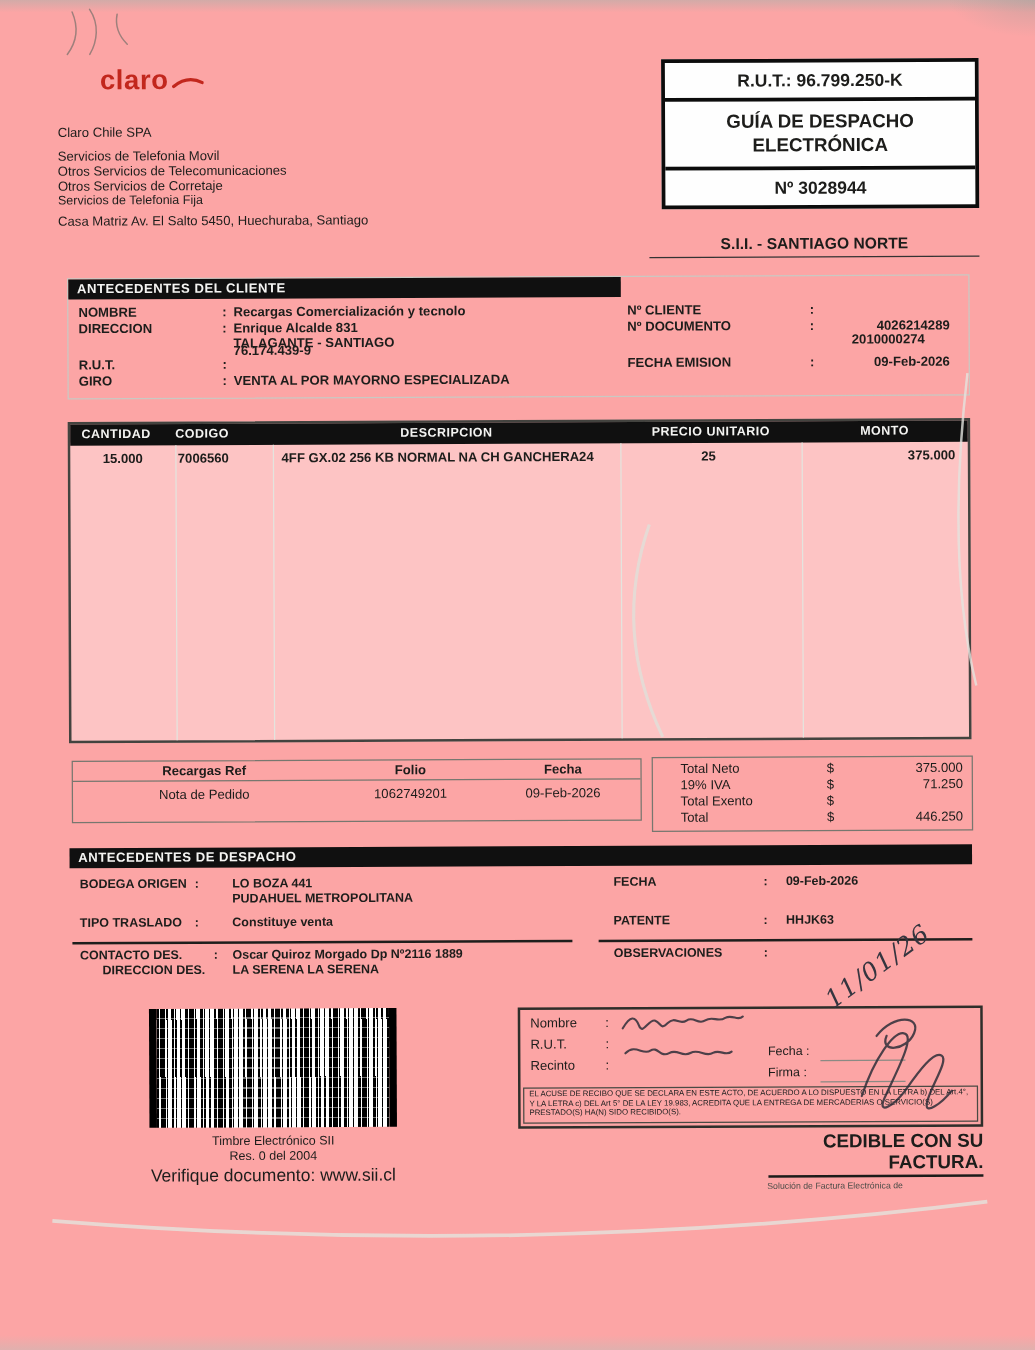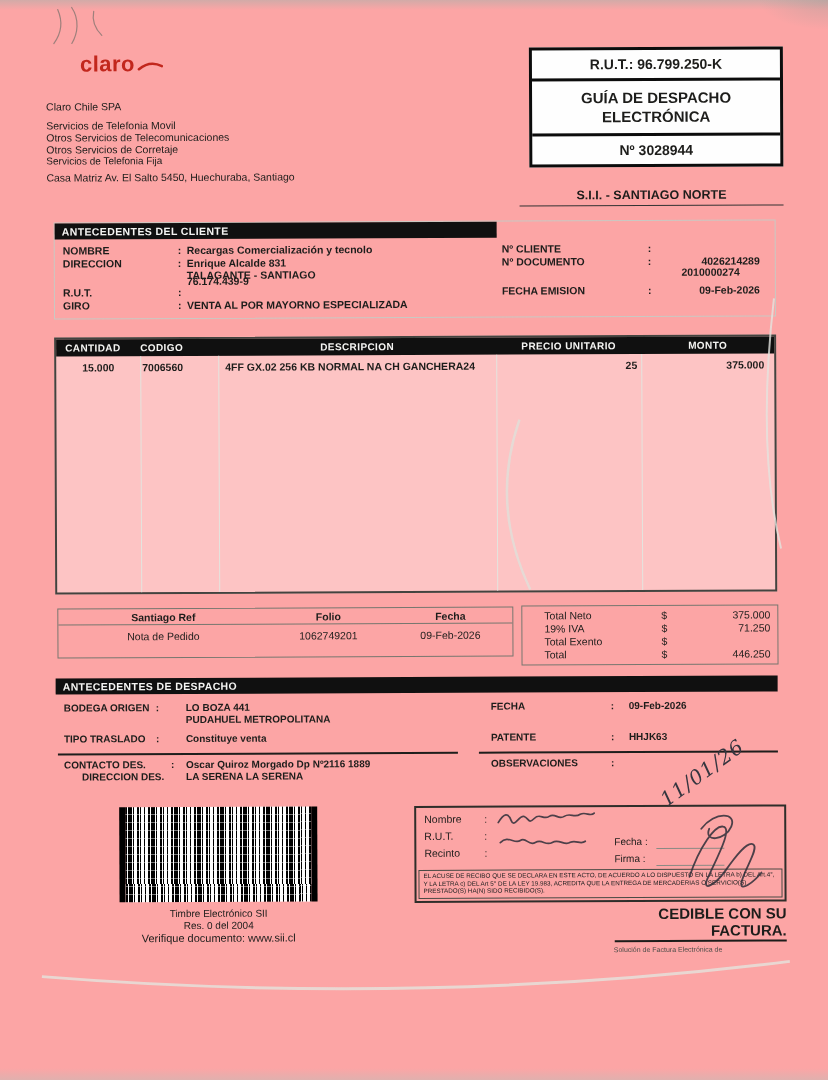--- a/index.html
+++ b/index.html
@@ -37,21 +37,21 @@
   .bar-client{position:absolute;left:0;top:0;width:442px;height:16px;font-size:10.5px;line-height:16px;padding-left:7px;}
   .cf{position:absolute;font-size:10.5px;font-weight:bold;white-space:nowrap;}
   .rv{position:absolute;font-size:10.5px;font-weight:bold;width:120px;text-align:right;white-space:nowrap;}
 
   
   .items{left:55px;top:336px;width:722px;height:257px;border:2px solid #43433f;background:rgba(255,255,255,.35);}
   .items-head{display:grid;grid-template-columns:84px 78px 1fr 145px 133px;height:17px;line-height:17px;font-size:10px;}
   .items-row{display:grid;grid-template-columns:84px 78px 1fr 145px 133px;font-size:10.5px;font-weight:bold;margin-top:5px;}
   .h-cant{padding-left:9px;} .h-desc,.h-pre,.h-mon{text-align:center;}
   .c-cant{text-align:center;} .c-cod{padding-left:2px;} .c-desc{padding-left:7px;white-space:nowrap;}
-  .c-pre{text-align:right;padding-right:4px;} .c-mon{text-align:right;padding-right:10px;}
+  .c-pre{text-align:center;padding-right:4px;} .c-mon{text-align:right;padding-right:10px;}
   .vl{position:absolute;top:17px;bottom:0;width:1px;background:#e4e4de;}
 
   
   .reftab{left:57px;top:607px;width:456px;height:50px;border:1px solid #77776f;}
   .reftab-head{display:grid;grid-template-columns:210px 120px 124px;height:16px;line-height:16px;font-weight:bold;font-size:10.5px;border-bottom:1px solid #77776f;text-align:center;}
   .reftab-row{display:grid;grid-template-columns:210px 120px 124px;font-size:10.5px;text-align:center;margin-top:5px;}
 
   
   .totals{left:521px;top:606px;width:257px;height:60px;border:1px solid #77776f;font-size:10.5px;padding-top:3px;}
   .t-row{display:grid;grid-template-columns:1fr 16px 100px;height:13px;line-height:13px;}
@@ -64,21 +64,21 @@
   .hr-right{left:478px;top:752px;width:299px;height:1.5px;background:#1e1e1c;}
 
   
   .barcode{left:118px;top:806px;width:198px;height:95px;
     background:
       repeating-linear-gradient(0deg, rgba(255,255,255,0) 0 7px, rgba(255,255,255,.45) 7px 8px),
       repeating-linear-gradient(90deg,#000 0 2px,#fff 2px 3px,#000 3px 7px,#fff 7px 8px,#000 8px 9px,#fff 9px 12px,#000 12px 14px,#fff 14px 15px,#000 15px 16px,#fff 16px 19px,#000 19px 20px,#fff 20px 23px);
     border-left:6px solid #000;border-right:6px solid #000;}
   .stamp-l1{left:118px;top:907px;width:198px;text-align:center;font-size:10px;}
   .stamp-l2{left:118px;top:919px;width:198px;text-align:center;font-size:10px;}
-  .stamp-l3{left:118px;top:931px;width:198px;text-align:center;font-size:11px;}
+  .stamp-l3{left:118px;top:931px;width:198px;text-align:center;font-size:14px;}
 
   
   .receipt{left:413px;top:806px;width:372px;height:97px;border:2px solid #2e2e2a;}
   .rl{position:absolute;font-size:10.5px;white-space:nowrap;}
   .r-fline{position:absolute;height:1px;background:#8a8a84;}
   .legalbox{position:absolute;left:2px;right:2px;top:62px;bottom:2px;border:1px solid #4a4a44;font-size:6.3px;line-height:7.6px;padding:1px 4px;color:#222;overflow:hidden;}
   .cedible{left:613px;top:906px;width:172px;text-align:right;font-size:15px;font-weight:bold;border-bottom:2px solid #1c1c1a;padding-bottom:1px;}
   .footnote{left:612px;top:947px;font-size:7px;color:#4c4c48;}
 
   
@@ -160,21 +160,21 @@
         <span class="c-mon">375.000</span>
       </div>
       <div class="vl" style="left:84px;"></div>
       <div class="vl" style="left:162px;"></div>
       <div class="vl" style="left:440px;"></div>
       <div class="vl" style="left:585px;"></div>
     </div>
 
     <div class="abs reftab">
       <div class="reftab-head">
-        <span>Santiago Ref</span>
+        <span>Recargas Ref</span>
         <span>Folio</span>
         <span>Fecha</span>
       </div>
       <div class="reftab-row">
         <span>Nota de Pedido</span>
         <span>1062749201</span>
         <span>09-Feb-2026</span>
       </div>
     </div>
 

